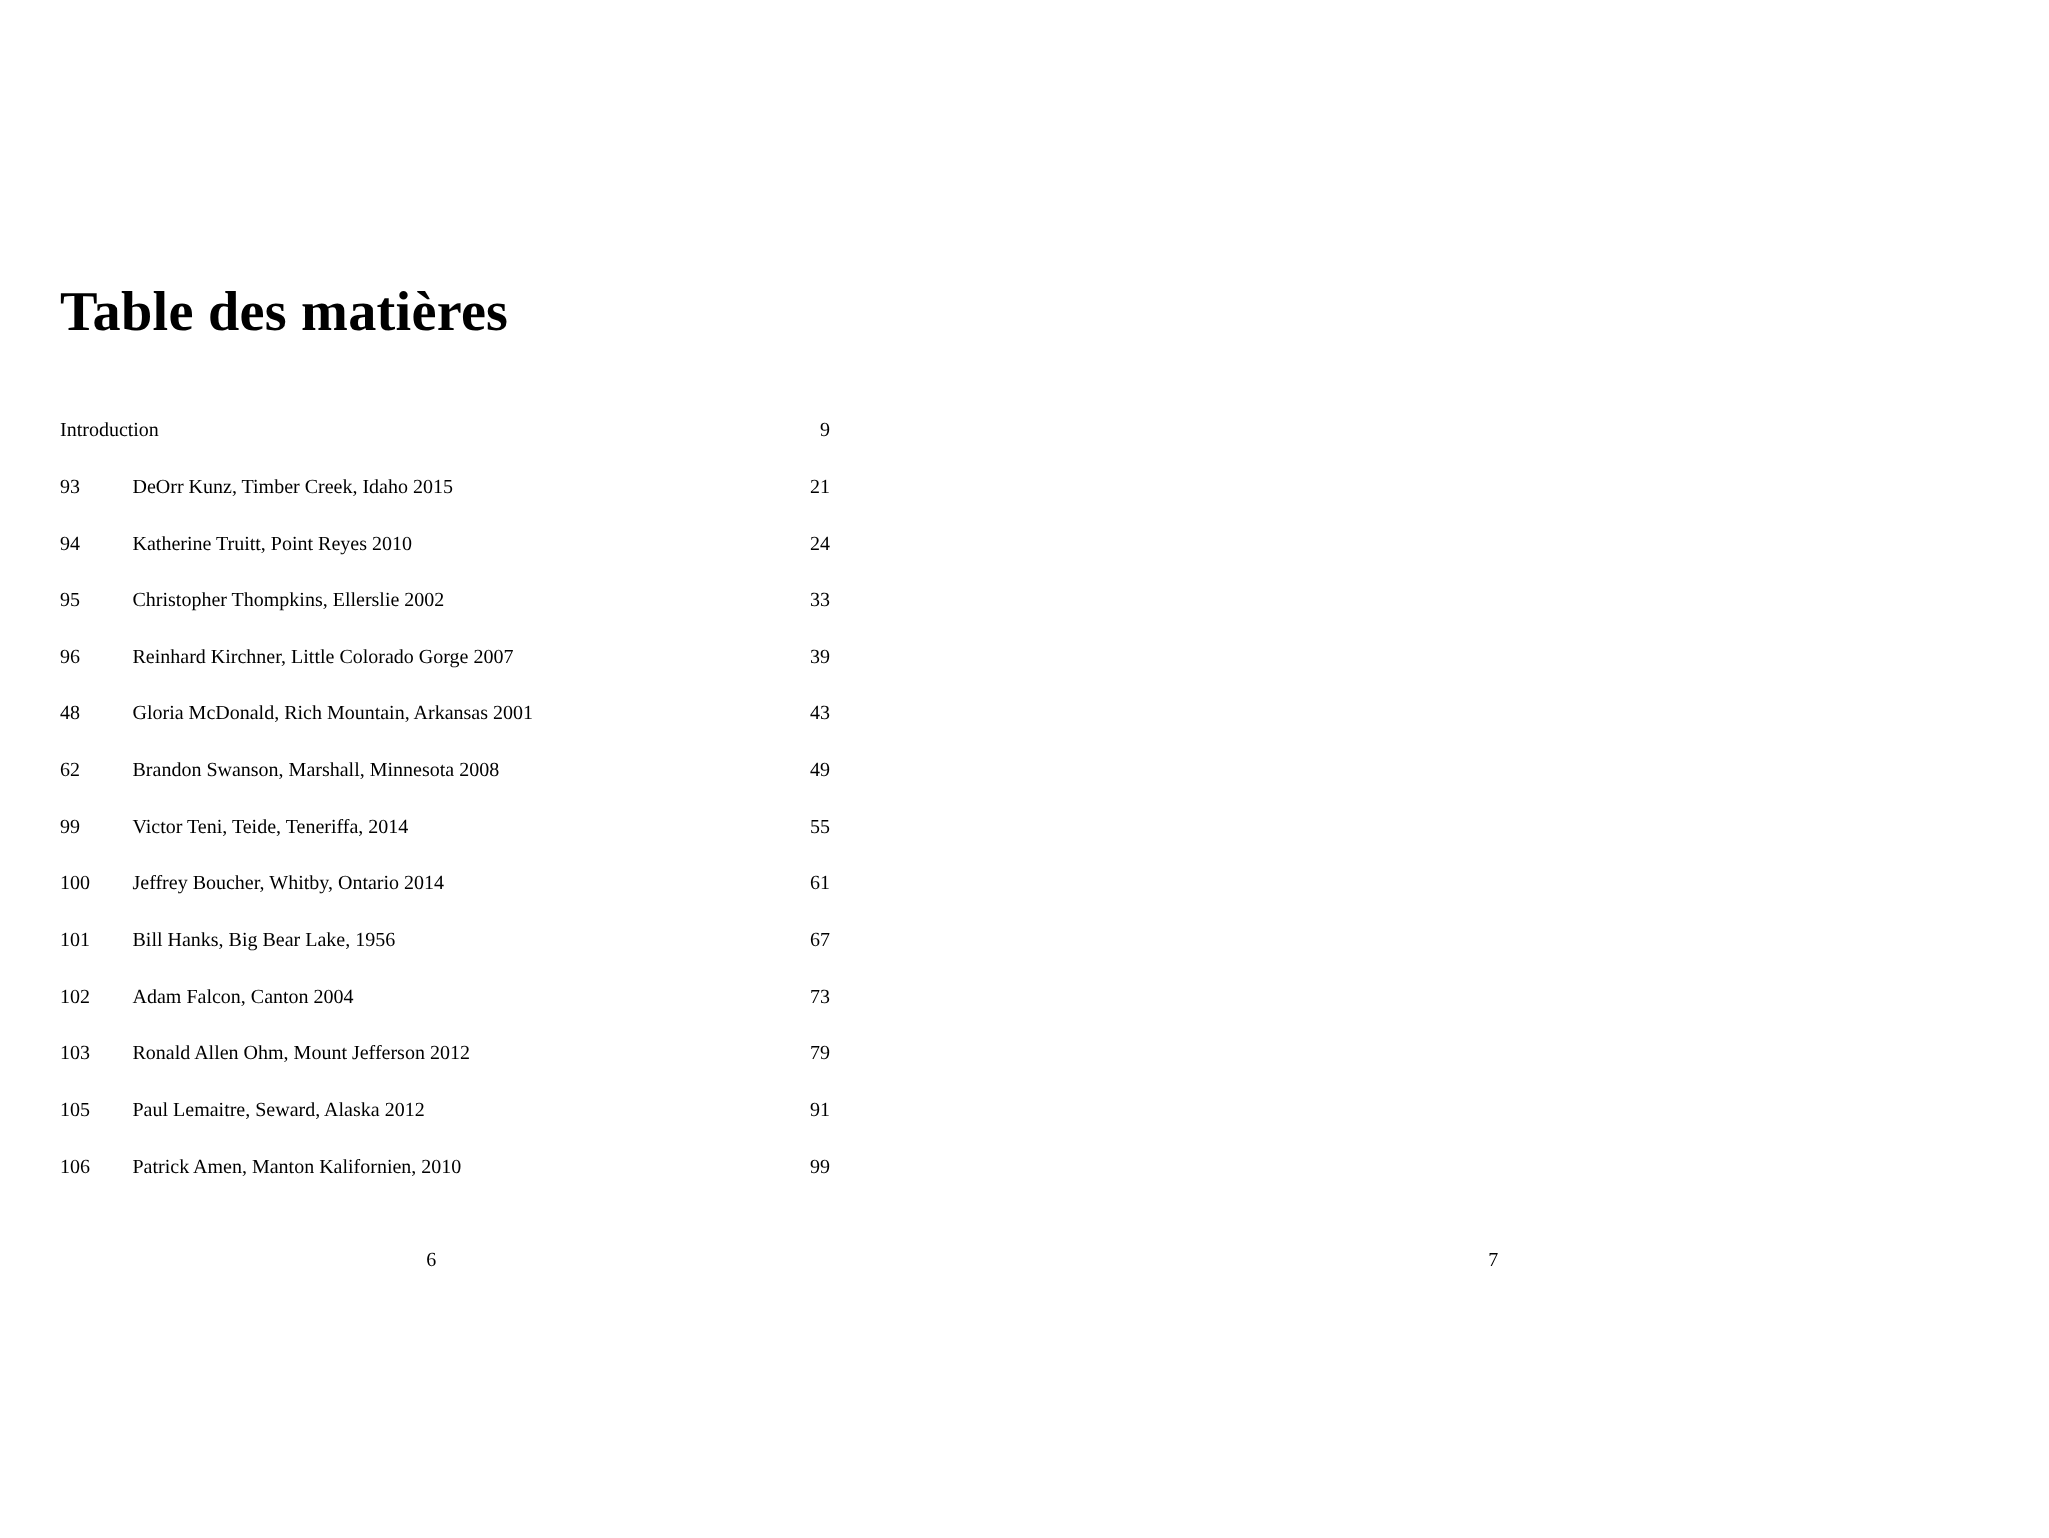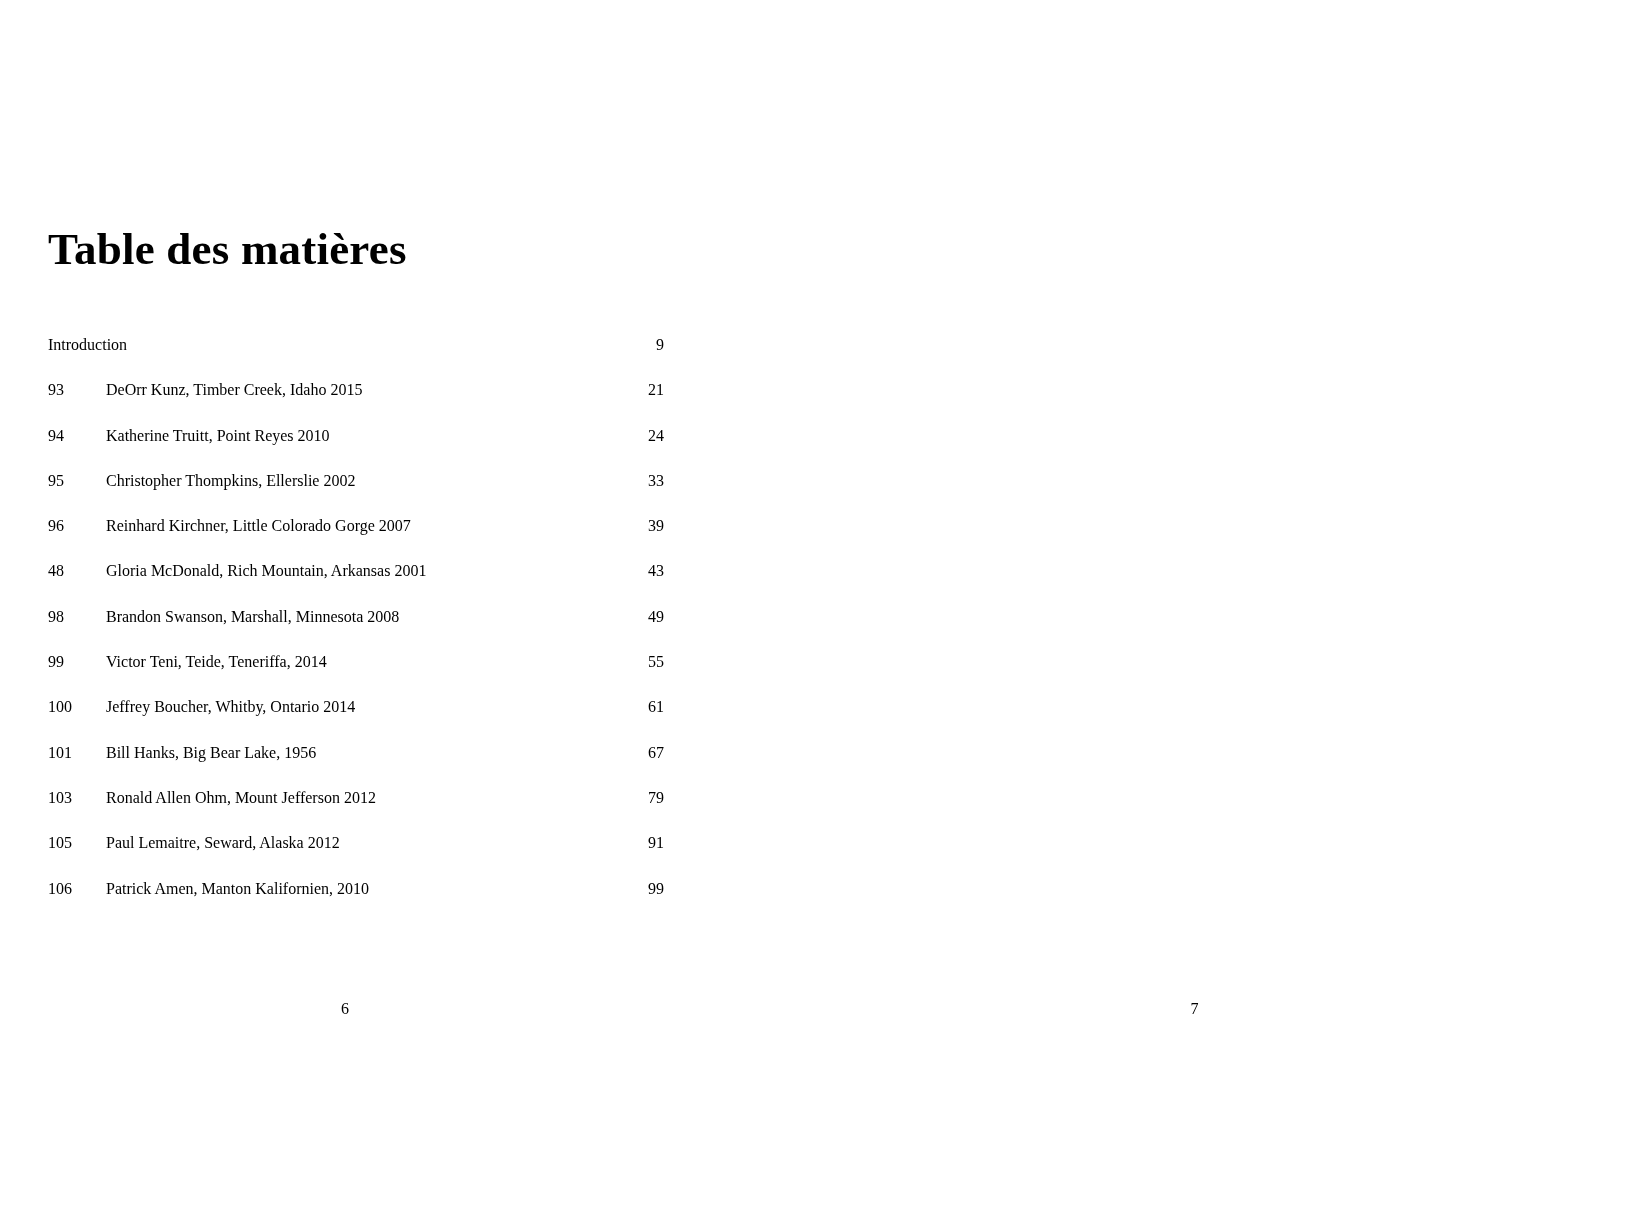--- a/index.html
+++ b/index.html
@@ -131,38 +131,43 @@
           <span class="toc-num">96</span>
           <span class="toc-label">Reinhard Kirchner, Little Colorado Gorge 2007</span>
           <span class="toc-page">39</span>
         </li>
         <li class="toc-row">
           <span class="toc-num">48</span>
           <span class="toc-label">Gloria McDonald, Rich Mountain, Arkansas 2001</span>
           <span class="toc-page">43</span>
         </li>
         <li class="toc-row">
-          <span class="toc-num">98</span>
+          <span class="toc-num">62</span>
           <span class="toc-label">Brandon Swanson, Marshall, Minnesota 2008</span>
           <span class="toc-page">49</span>
         </li>
         <li class="toc-row">
           <span class="toc-num">99</span>
           <span class="toc-label">Victor Teni, Teide, Teneriffa, 2014</span>
           <span class="toc-page">55</span>
         </li>
         <li class="toc-row">
           <span class="toc-num">100</span>
           <span class="toc-label">Jeffrey Boucher, Whitby, Ontario 2014</span>
           <span class="toc-page">61</span>
         </li>
         <li class="toc-row">
           <span class="toc-num">101</span>
           <span class="toc-label">Bill Hanks, Big Bear Lake, 1956</span>
           <span class="toc-page">67</span>
+        </li>
+        <li class="toc-row">
+          <span class="toc-num">102</span>
+          <span class="toc-label">Adam Falcon, Canton 2004</span>
+          <span class="toc-page">73</span>
         </li>
         <li class="toc-row">
           <span class="toc-num">103</span>
           <span class="toc-label">Ronald Allen Ohm, Mount Jefferson 2012</span>
           <span class="toc-page">79</span>
         </li>
         <li class="toc-row">
           <span class="toc-num">105</span>
           <span class="toc-label">Paul Lemaitre, Seward, Alaska 2012</span>
           <span class="toc-page">91</span>

